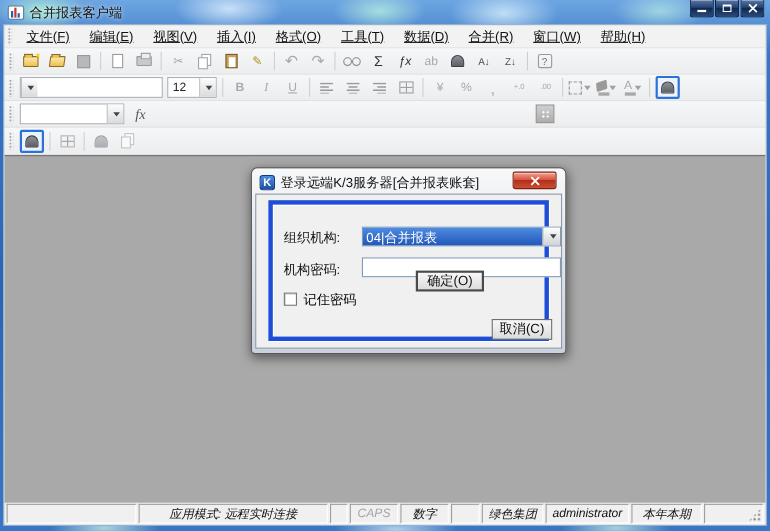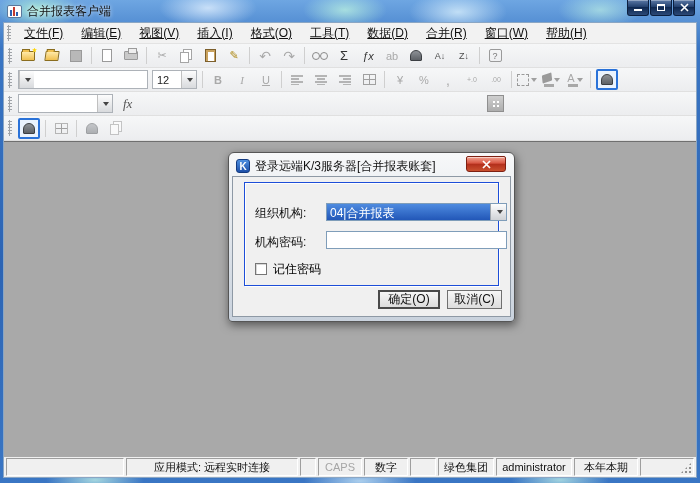--- a/index.html
+++ b/index.html
@@ -85,47 +85,47 @@
   .name-box{ width:95px; }
   .fx-label{ font-style:italic; font-family:"Liberation Serif","DejaVu Serif",serif; color:#555; font-size:13px; margin:12px 8px; }
   .grid-btn{ position:absolute; left:483px; top:3px; width:17px; height:17px; background:linear-gradient(#cfcfcf,#adadad); border:1px solid #8f8f8f; display:flex; align-items:center; justify-content:center; }
   .grid-dots{ width:7px; height:7px; background-image:radial-gradient(#fff 1px, transparent 1.1px); background-size:4px 4px; }
 
   
   .workspace{ flex:1; background:#a9a9a9; position:relative; border-top:1px solid #6f6f6f; }
 
   
   .statusbar{ height:20px; background:#f0f0f0; display:flex; align-items:stretch; gap:2px; padding:1px 2px; font-size:11px; color:#111; }
-  .pane{ border:1px solid; border-color:#9e9e9e #ffffff #ffffff #9e9e9e; display:flex; align-items:center; justify-content:center; padding:0 0; white-space:nowrap; overflow:hidden; background:#f0f0f0; }
+  .pane{ border:1px solid; border-color:#9e9e9e #ffffff #ffffff #9e9e9e; display:flex; align-items:center; justify-content:center; padding:0 0; white-space:nowrap; overflow:hidden; background:#f0f0f0;font-style:italic; }
   .pane.dim{ color:#a5a5a5; }
   .grip{ position:absolute; right:1px; bottom:1px; width:12px; height:12px;
     background-image:radial-gradient(#8f8f8f 1px, transparent 1.2px); background-size:4px 4px; background-position:bottom right; clip-path:polygon(100% 0,100% 100%,0 100%); }
 
   
   .dialog{ position:absolute; left:228px; top:152px; width:287px; height:170px;
     background:linear-gradient(#f7f8f9,#c9d2dd); border:1px solid #565656; border-radius:6px 6px 4px 4px;
     box-shadow:1px 3px 10px rgba(0,0,0,.5); padding:3px; }
   .dlg-title{ height:20px; display:flex; align-items:center; padding-left:4px; }
   .dlg-icon{ width:14px; height:14px; background:linear-gradient(#4d8fe0,#1d4fa8); border:1px solid #123a80; border-radius:3px; color:#fff; font-size:10px; font-weight:bold; display:flex; align-items:center; justify-content:center; margin-right:5px; }
   .dlg-title-text{ font-size:12px; color:#111; }
   .dlg-close{ position:absolute; top:3px; right:8px; width:40px; height:16px;
     background:linear-gradient(#f2a492,#d75441 45%,#b22e1b 50%,#c9502f 100%); border:1px solid #7e2012; border-radius:2px 2px 3px 3px;
     display:flex; align-items:center; justify-content:center; box-shadow:inset 0 1px 0 rgba(255,255,255,.5); }
   .dlg-body{ position:relative; background:#f0f0f0; border:1px solid #8e99a5; height:141px; }
-  .groupbox{ position:absolute; left:11px; right:11px; top:5px; height:104px; border:1px solid #1d4ed8; box-shadow:inset 1px 1px 0 #fff, 1px 1px 0 #fff; }
+  .groupbox{ position:absolute; left:11px; right:11px; top:5px; height:128px; border:4px solid #1d4ed8; box-shadow:inset 1px 1px 0 #fff, 1px 1px 0 #fff; }
   .fld-label{ position:absolute; font-size:12px; color:#111; }
   .combo{ position:absolute; display:flex; height:18px; border:1px solid #7f9db9; background:#fff; }
   .combo .sel{ flex:1; background:linear-gradient(#4e8be0,#2257b8); color:#fff; font-size:12px; padding:1px 3px; overflow:hidden; white-space:nowrap; }
   .combo .btn{ width:16px; background:linear-gradient(#fdfdfd,#cfd2d6); border-left:1px solid #9fa6ad; display:flex; align-items:center; justify-content:center; }
   .txt-input{ position:absolute; height:18px; border:1px solid #7f9db9; background:#fff; font-size:12px; padding:0 3px; font-family:inherit; }
   .checkbox{ width:12px; height:12px; background:#fff; border:1px solid #767676; box-shadow:inset 1px 1px 0 #d8d8d8; display:inline-block; vertical-align:-2px; margin-right:6px; }
   .dlg-buttons{ position:absolute; right:8px; bottom:7px; display:flex; gap:7px; }
   .dbtn{ height:19px; background:linear-gradient(#f7f7f7,#dcdcdc); border:1px solid #707070; font-size:12px; color:#111; display:flex; align-items:center; justify-content:center; font-family:inherit; }
   .dbtn.ok{ width:62px; border:2px solid #4a4a4a; }
-  .dbtn.cancel{ width:55px; }
+  .dbtn.cancel{ width:55px;margin-top:44px; }
 </style>
 </head>
 <body>
 
 <div class="window">
 
   <div class="titlebar">
     <div class="app-icon">
         <i></i>
         <i></i>

